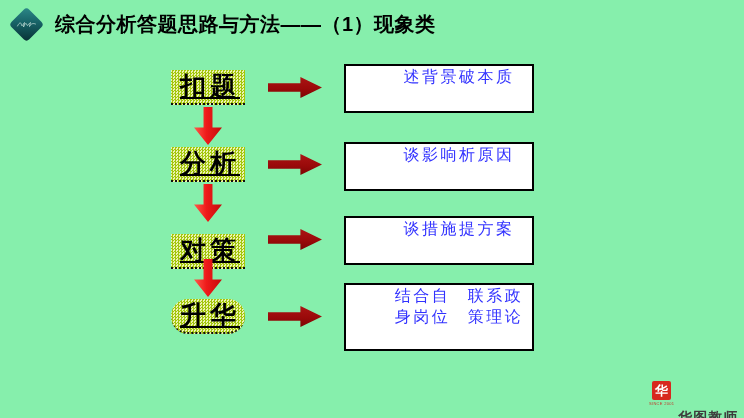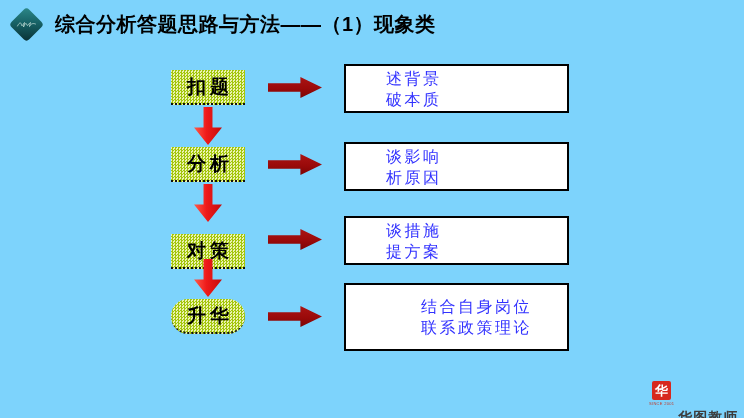--- a/index.html
+++ b/index.html
@@ -1,19 +1,19 @@
 <!DOCTYPE html>
 <html><head>
 <meta charset="utf-8">
 <style>
   html,body{margin:0;padding:0;background:#fff;}
   .stage{
     position:relative;
     width:744px;height:418px;
-    background:#7dd3fc;
+    background:#86efac;
     font-family:"Liberation Sans", sans-serif;
     overflow:hidden;
   }
   
   .header{position:absolute;left:10px;top:6px;display:flex;align-items:center;}
   .diamond{
     position:relative;
     width:25px;height:25px;margin:6px 8px 6px 4px;
     transform:rotate(45deg);
     background:linear-gradient(135deg,#2e8a8a 0%,#176266 45%,#082f33 100%);
@@ -26,25 +26,26 @@
   }
   .title{
     margin:0 0 0 8px;
     font-size:20px;font-weight:700;color:#000;
     letter-spacing:0.5px;white-space:nowrap;
   }
   
   .step-label{
     position:absolute;left:171px;width:74px;height:33px;
     display:flex;align-items:center;justify-content:center;
-    font-size:19px;font-weight:700;color:#000;
+    font-size:26px;font-weight:700;color:#000;
     font-family:"DejaVu Serif","Liberation Serif",serif;
     letter-spacing:4px;text-indent:4px;
     background:repeating-conic-gradient(#a3c60a 0% 25%, #ecf2b2 0% 50%) 0 0 / 3px 3px;
     border-bottom:2px dotted #101010;
+    text-decoration:underline;
   }
   .lbl-0{top:70px;}
   .lbl-1{top:147px;}
   .lbl-2{top:234px;}
   .lbl-3{top:299px;border-radius:17px;}
   
   .arrow-right{
     position:absolute;left:268px;width:54px;height:21px;
     background:linear-gradient(180deg,#ab1414 0%,#9a0a0a 55%,#7d0404 100%);
     clip-path:polygon(0 30%, 60% 30%, 60% 0, 100% 50%, 60% 100%, 60% 70%, 0 70%);
@@ -56,24 +57,24 @@
   .arrow-down{
     position:absolute;left:194px;width:28px;height:38px;
     background:linear-gradient(90deg,#ff5a4a 0%,#ee1a1a 45%,#c40c0c 100%);
     clip-path:polygon(34% 0, 66% 0, 66% 54%, 100% 54%, 50% 100%, 0 54%, 34% 54%);
   }
   .ad-0{top:107px;}
   .ad-1{top:184px;}
   .ad-2{top:259px;}
   
   .flow-box{
-    position:absolute;left:344px;width:225px;
+    position:absolute;left:344px;width:190px;
     box-sizing:border-box;
     background:#fff;border:2.5px solid #000;
-    display:flex;flex-direction:column;justify-content:center;
+    display:flex;flex-direction:row;justify-content:center;
     padding-left:40px;
     color:#3232ff;font-size:16px;font-weight:500;
     letter-spacing:2.5px;line-height:21px;
   }
   .box-0{top:64px;height:49px;}
   .box-1{top:142px;height:49px;}
   .box-2{top:216px;height:49px;}
   .box-3{top:283px;height:68px;text-align:center;}
   
   .logo{position:absolute;left:649px;top:381px;display:flex;align-items:flex-start;}

